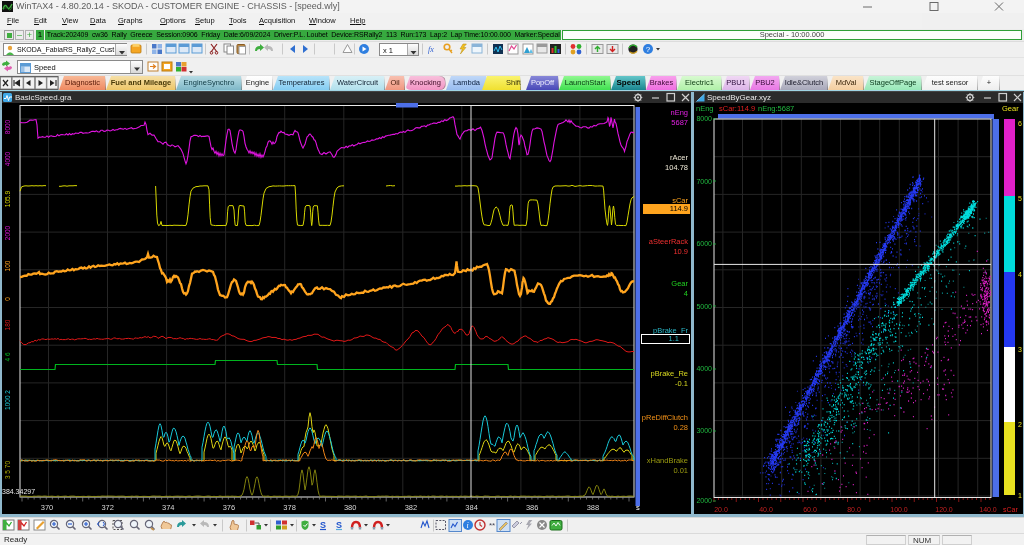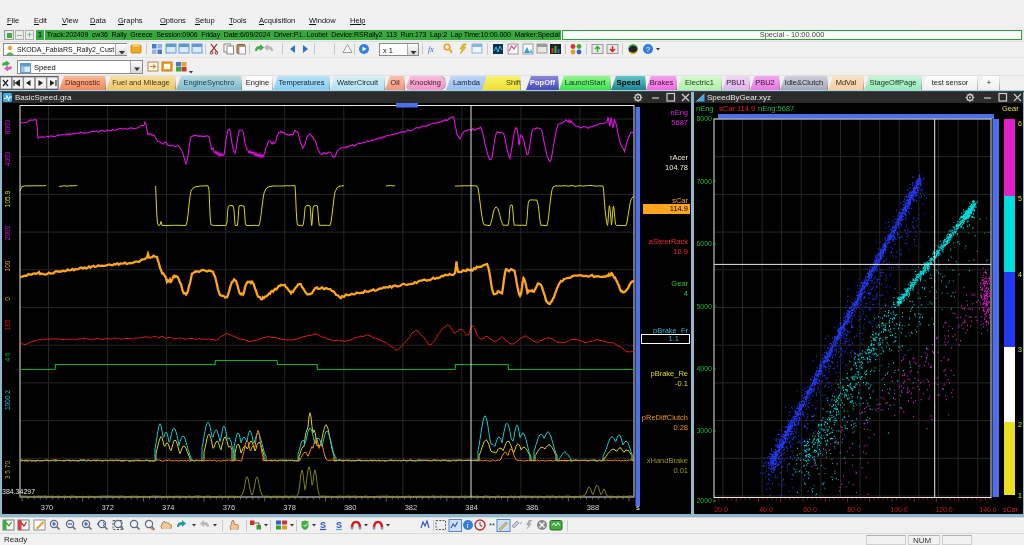--- a/index.html
+++ b/index.html
@@ -5,20 +5,33 @@
  font-family:"Liberation Sans",sans-serif;-webkit-font-smoothing:antialiased;}
 .abs{position:absolute;}
 #root{position:relative;width:1024px;height:545px;}
 .tab{position:absolute;top:0;height:14px;font-size:7.5px;color:#11163a;
  text-align:center;line-height:14px;clip-path:polygon(5px 0,calc(100% - 1px) 0,100% 100%,0 100%);
  white-space:nowrap;overflow:hidden;}
 .chname{position:absolute;right:3px;font-size:7.5px;text-align:right;white-space:nowrap;}
 </style></head><body>
 <div id="root">
 
+<div class="abs" style="left:0;top:0;width:1024px;height:13px;background:#f3f3f3;">
+ <svg class="abs" style="left:2px;top:1px" width="11" height="11">
+  <rect width="11" height="11" fill="#111"></rect>
+  <path d="M1 8 Q3 2 5 6 T10 3" stroke="#3fae3f" stroke-width="1.4" fill="none"></path>
+  <path d="M1 9 Q4 5 6 8 T10 6" stroke="#1e6e1e" stroke-width="1" fill="none"></path>
+ </svg>
+ <span class="abs" style="left:16px;top:1px;font-size:9px;color:#5c5c5c;">WinTAX4 - 4.80.20.14 - SKODA - CUSTOMER ENGINE - CHASSIS - [speed.wly]</span>
+ <svg class="abs" style="left:860px;top:0" width="164" height="13">
+  <line x1="3" y1="7" x2="12" y2="7" stroke="#6a6a6a" stroke-width="1"></line>
+  <rect x="70" y="2.5" width="8" height="8" fill="none" stroke="#6a6a6a" stroke-width="1"></rect>
+  <path d="M135 2.5 L143 10.5 M143 2.5 L135 10.5" stroke="#6a6a6a" stroke-width="1"></path>
+ </svg>
+</div>
     <div class="abs" style="left:0;top:13px;width:922px;height:16px;background:#f1f1f1;">
       <span class="abs" style="left:7px;top:3px;font-size:7.5px;color:#111;"><u>F</u>ile</span>
       <span class="abs" style="left:34px;top:3px;font-size:7.5px;color:#111;"><u>E</u>dit</span>
       <span class="abs" style="left:62px;top:3px;font-size:7.5px;color:#111;"><u>V</u>iew</span>
       <span class="abs" style="left:90px;top:3px;font-size:7.5px;color:#111;"><u>D</u>ata</span>
       <span class="abs" style="left:118px;top:3px;font-size:7.5px;color:#111;"><u>G</u>raphs</span>
       <span class="abs" style="left:160px;top:3px;font-size:7.5px;color:#111;"><u>O</u>ptions</span>
       <span class="abs" style="left:195px;top:3px;font-size:7.5px;color:#111;"><u>S</u>etup</span>
       <span class="abs" style="left:229px;top:3px;font-size:7.5px;color:#111;"><u>T</u>ools</span>
       <span class="abs" style="left:259px;top:3px;font-size:7.5px;color:#111;"><u>A</u>cquisition</span>
@@ -162,30 +175,30 @@
         <rect x="46.9" y="1" width="11" height="12" fill="#f2f2f2" stroke="#777" stroke-width="0.8"></rect>
         <path d="M3 4 l5 6 m0 -6 l-5 6" stroke="#222" stroke-width="1.2"></path>
         <path d="M14 4 l0 6 M20 4 l-4.5 3 4.5 3" stroke="#222" stroke-width="1.1" fill="none"></path>
         <path d="M20 4 l-4.5 3 4.5 3 z" fill="#222"></path>
         <path d="M30.5 4 l-4.5 3 4.5 3 z" fill="#222"></path>
         <path d="M38.5 4 l4.5 3 -4.5 3 z" fill="#222"></path>
         <path d="M50 4 l4.5 3 -4.5 3 z" fill="#222"></path>
         <path d="M56 4 l0 6" stroke="#222" stroke-width="1.1"></path>
       </svg>
       <div class="tab" style="left:59px;width:47px;background:linear-gradient(#f8b896,#ee8a62);color:#5a1a08;font-weight:normal;font-size:7.5px;box-shadow:inset -1px 0 0 #66666688;">Diagnostic</div>
-      <div class="tab" style="left:106px;width:70px;background:linear-gradient(#f6e0a8,#eec668);color:#4a3a08;font-weight:normal;font-size:7.5px;box-shadow:inset -1px 0 0 #66666688;">Fuel and Mileage</div>
+      <div class="tab" style="left:106px;width:70px;background:linear-gradient(#f6e0a8,#eec668);color:#4a3a08;font-weight:bold;font-size:7.5px;box-shadow:inset -1px 0 0 #66666688;">Fuel and Mileage</div>
       <div class="tab" style="left:176px;width:66px;background:linear-gradient(#b8dce4,#7fb8c8);color:#103a44;font-weight:normal;font-size:7.5px;box-shadow:inset -1px 0 0 #66666688;">EngineSynchro</div>
       <div class="tab" style="left:242px;width:31px;background:linear-gradient(#ffffff,#f2f2f2);color:#222;font-weight:normal;font-size:7.5px;box-shadow:inset -1px 0 0 #66666688;">Engine</div>
       <div class="tab" style="left:273px;width:57px;background:linear-gradient(#b8e4fa,#84ccf2);color:#123;font-weight:normal;font-size:7.5px;box-shadow:inset -1px 0 0 #66666688;">Temperatures</div>
       <div class="tab" style="left:330px;width:55px;background:linear-gradient(#d8f0f6,#b2e0ec);color:#123;font-weight:normal;font-size:7.5px;box-shadow:inset -1px 0 0 #66666688;">WaterCircuit</div>
       <div class="tab" style="left:385px;width:20px;background:linear-gradient(#f8c0b0,#f09880);color:#401808;font-weight:normal;font-size:7.5px;box-shadow:inset -1px 0 0 #66666688;">Oil</div>
       <div class="tab" style="left:405px;width:41px;background:linear-gradient(#f8c0dc,#f294c4);color:#400c28;font-weight:normal;font-size:7.5px;box-shadow:inset -1px 0 0 #66666688;border-radius:6px;">Knocking</div>
       <div class="tab" style="left:446px;width:41px;background:linear-gradient(#c0d8f8,#98bcf0);color:#0c2040;font-weight:normal;font-size:7.5px;box-shadow:inset -1px 0 0 #66666688;">Lambda</div>
       <div class="tab" style="left:482px;width:39px;background:linear-gradient(#faf470,#f0e030);color:#3a3408;font-weight:normal;font-size:7.5px;box-shadow:inset -1px 0 0 #66666688;padding-left:24px;">Shifting</div>
-      <div class="tab" style="left:526px;width:33px;background:linear-gradient(#8888d8,#4848b8);color:#f0f0ff;font-weight:bold;font-size:7.5px;box-shadow:inset -1px 0 0 #66666688;">PopOff</div>
+      <div class="tab" style="left:526px;width:33px;background:linear-gradient(#8888d8,#4848b8);color:#f0f0ff;font-weight:normal;font-size:7.5px;box-shadow:inset -1px 0 0 #66666688;">PopOff</div>
       <div class="tab" style="left:559px;width:52px;background:linear-gradient(#90f890,#40e050);color:#083a10;font-weight:normal;font-size:7.5px;box-shadow:inset -1px 0 0 #66666688;">LaunchStart</div>
       <div class="tab" style="left:611px;width:35px;background:linear-gradient(#63c6c9,#1a8690);color:#000;font-weight:bold;font-size:8px;box-shadow:inset -1px 0 0 #66666688;">Speed</div>
       <div class="tab" style="left:646px;width:31px;background:linear-gradient(#f8a0ec,#ee6ee0);color:#400a3a;font-weight:normal;font-size:7.5px;box-shadow:inset -1px 0 0 #66666688;">Brakes</div>
       <div class="tab" style="left:677px;width:45px;background:linear-gradient(#d8fad0,#b0f0a8);color:#0c3a10;font-weight:normal;font-size:7.5px;box-shadow:inset -1px 0 0 #66666688;">Electric1</div>
       <div class="tab" style="left:722px;width:28px;background:linear-gradient(#f0d8f4,#dcb4e8);color:#301040;font-weight:normal;font-size:7.5px;box-shadow:inset -1px 0 0 #66666688;">PBU1</div>
       <div class="tab" style="left:750px;width:30px;background:linear-gradient(#f2a8f0,#e878e4);color:#38083a;font-weight:normal;font-size:7.5px;box-shadow:inset -1px 0 0 #66666688;">PBU2</div>
       <div class="tab" style="left:780px;width:48px;background:linear-gradient(#d0d0da,#a8a8ba);color:#1a1a2a;font-weight:normal;font-size:7.5px;box-shadow:inset -1px 0 0 #66666688;">Idle&amp;Clutch</div>
       <div class="tab" style="left:828px;width:36px;background:linear-gradient(#fae4c8,#f4cea0);color:#3a2408;font-weight:normal;font-size:7.5px;box-shadow:inset -1px 0 0 #66666688;">MdVal</div>
       <div class="tab" style="left:864px;width:58px;background:linear-gradient(#c8f4d8,#98e8b8);color:#083a1a;font-weight:normal;font-size:7.5px;box-shadow:inset -1px 0 0 #66666688;">StageOffPage</div>
       <div class="tab" style="left:922px;width:56px;background:linear-gradient(#fdfdfd,#f0f0f0);color:#222;font-weight:normal;font-size:7.5px;box-shadow:inset -1px 0 0 #66666688;">test sensor</div>

